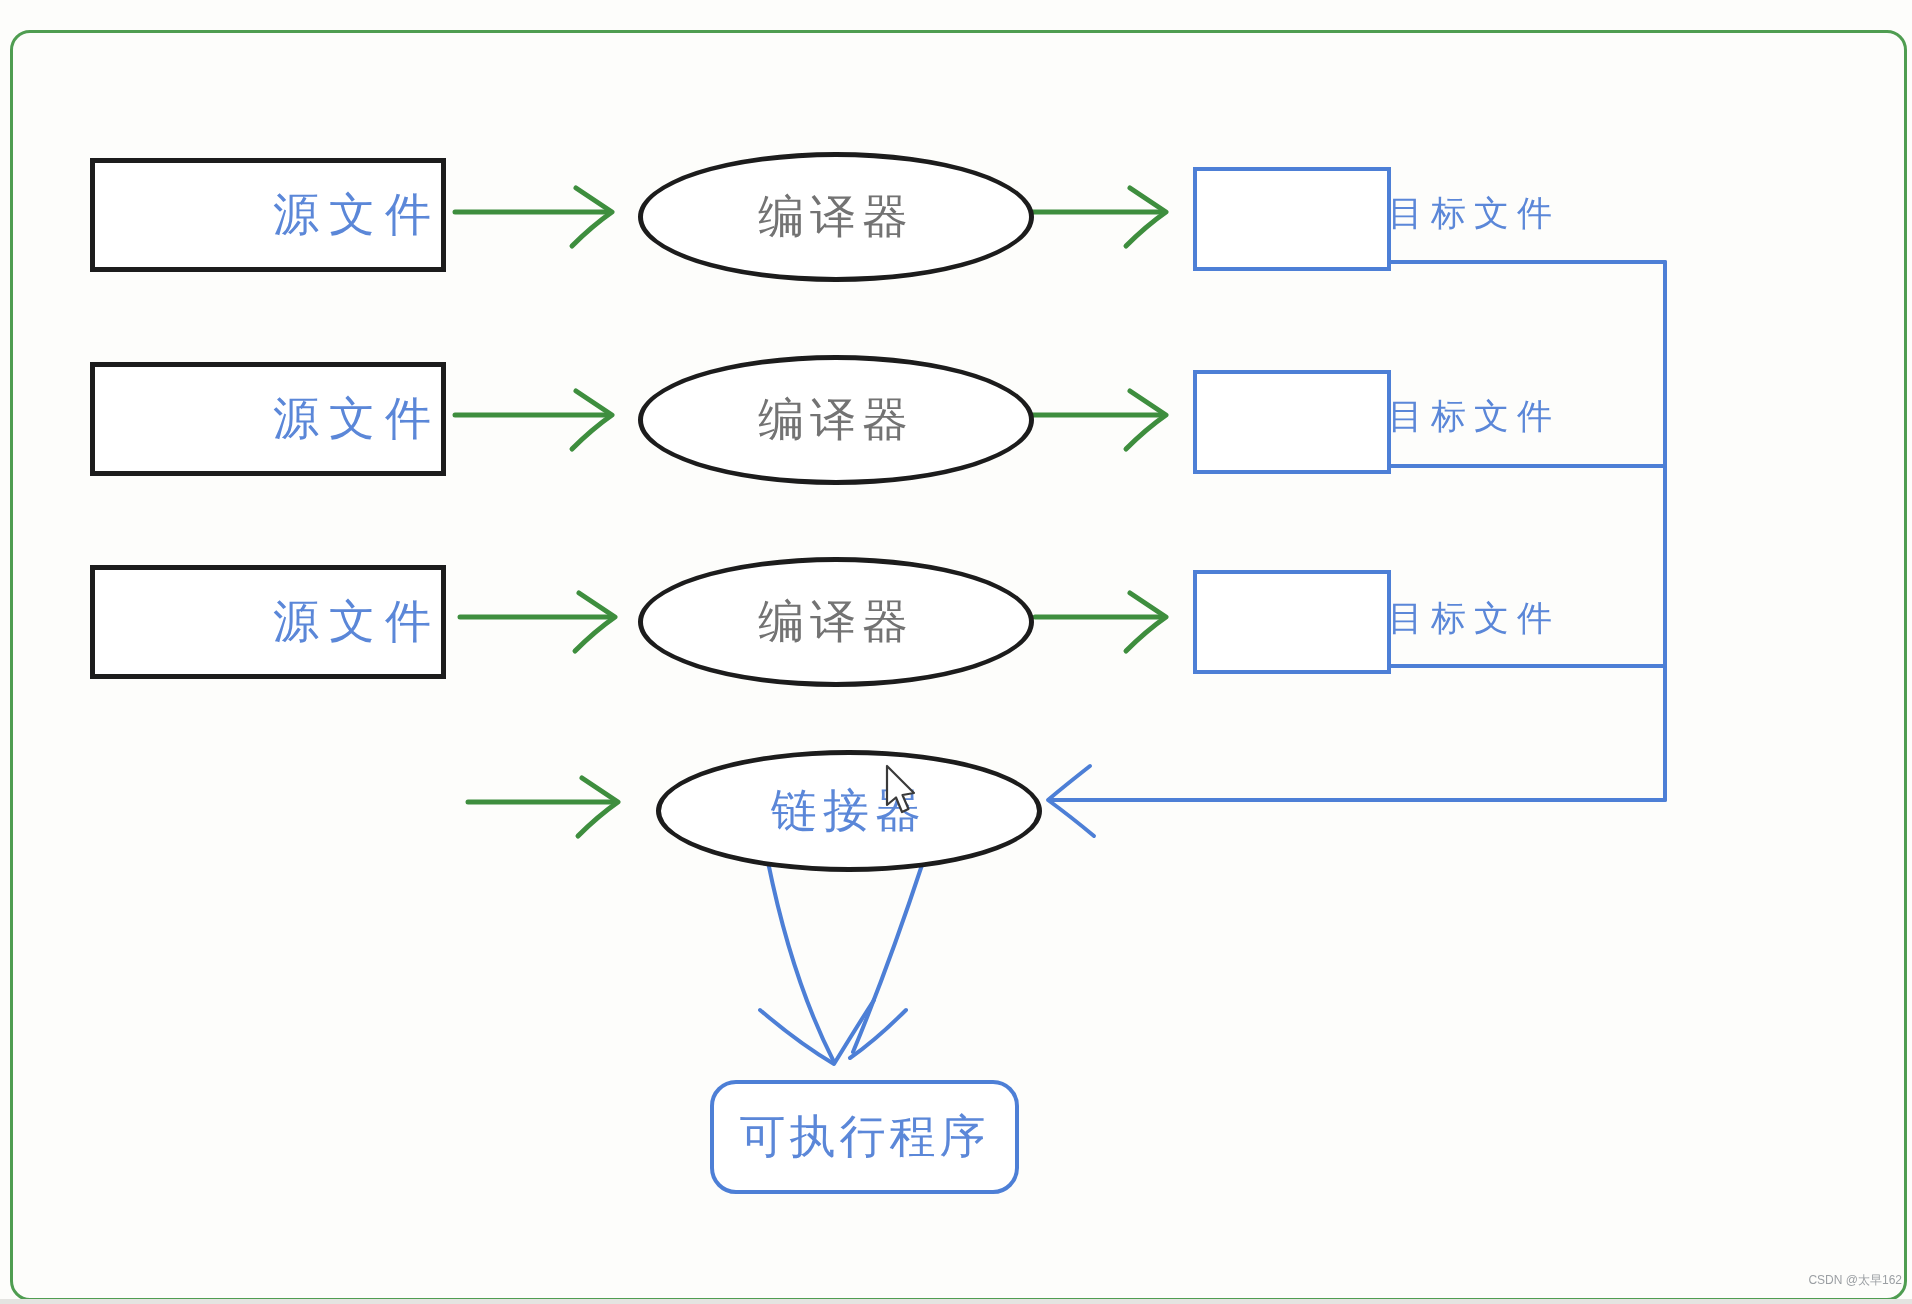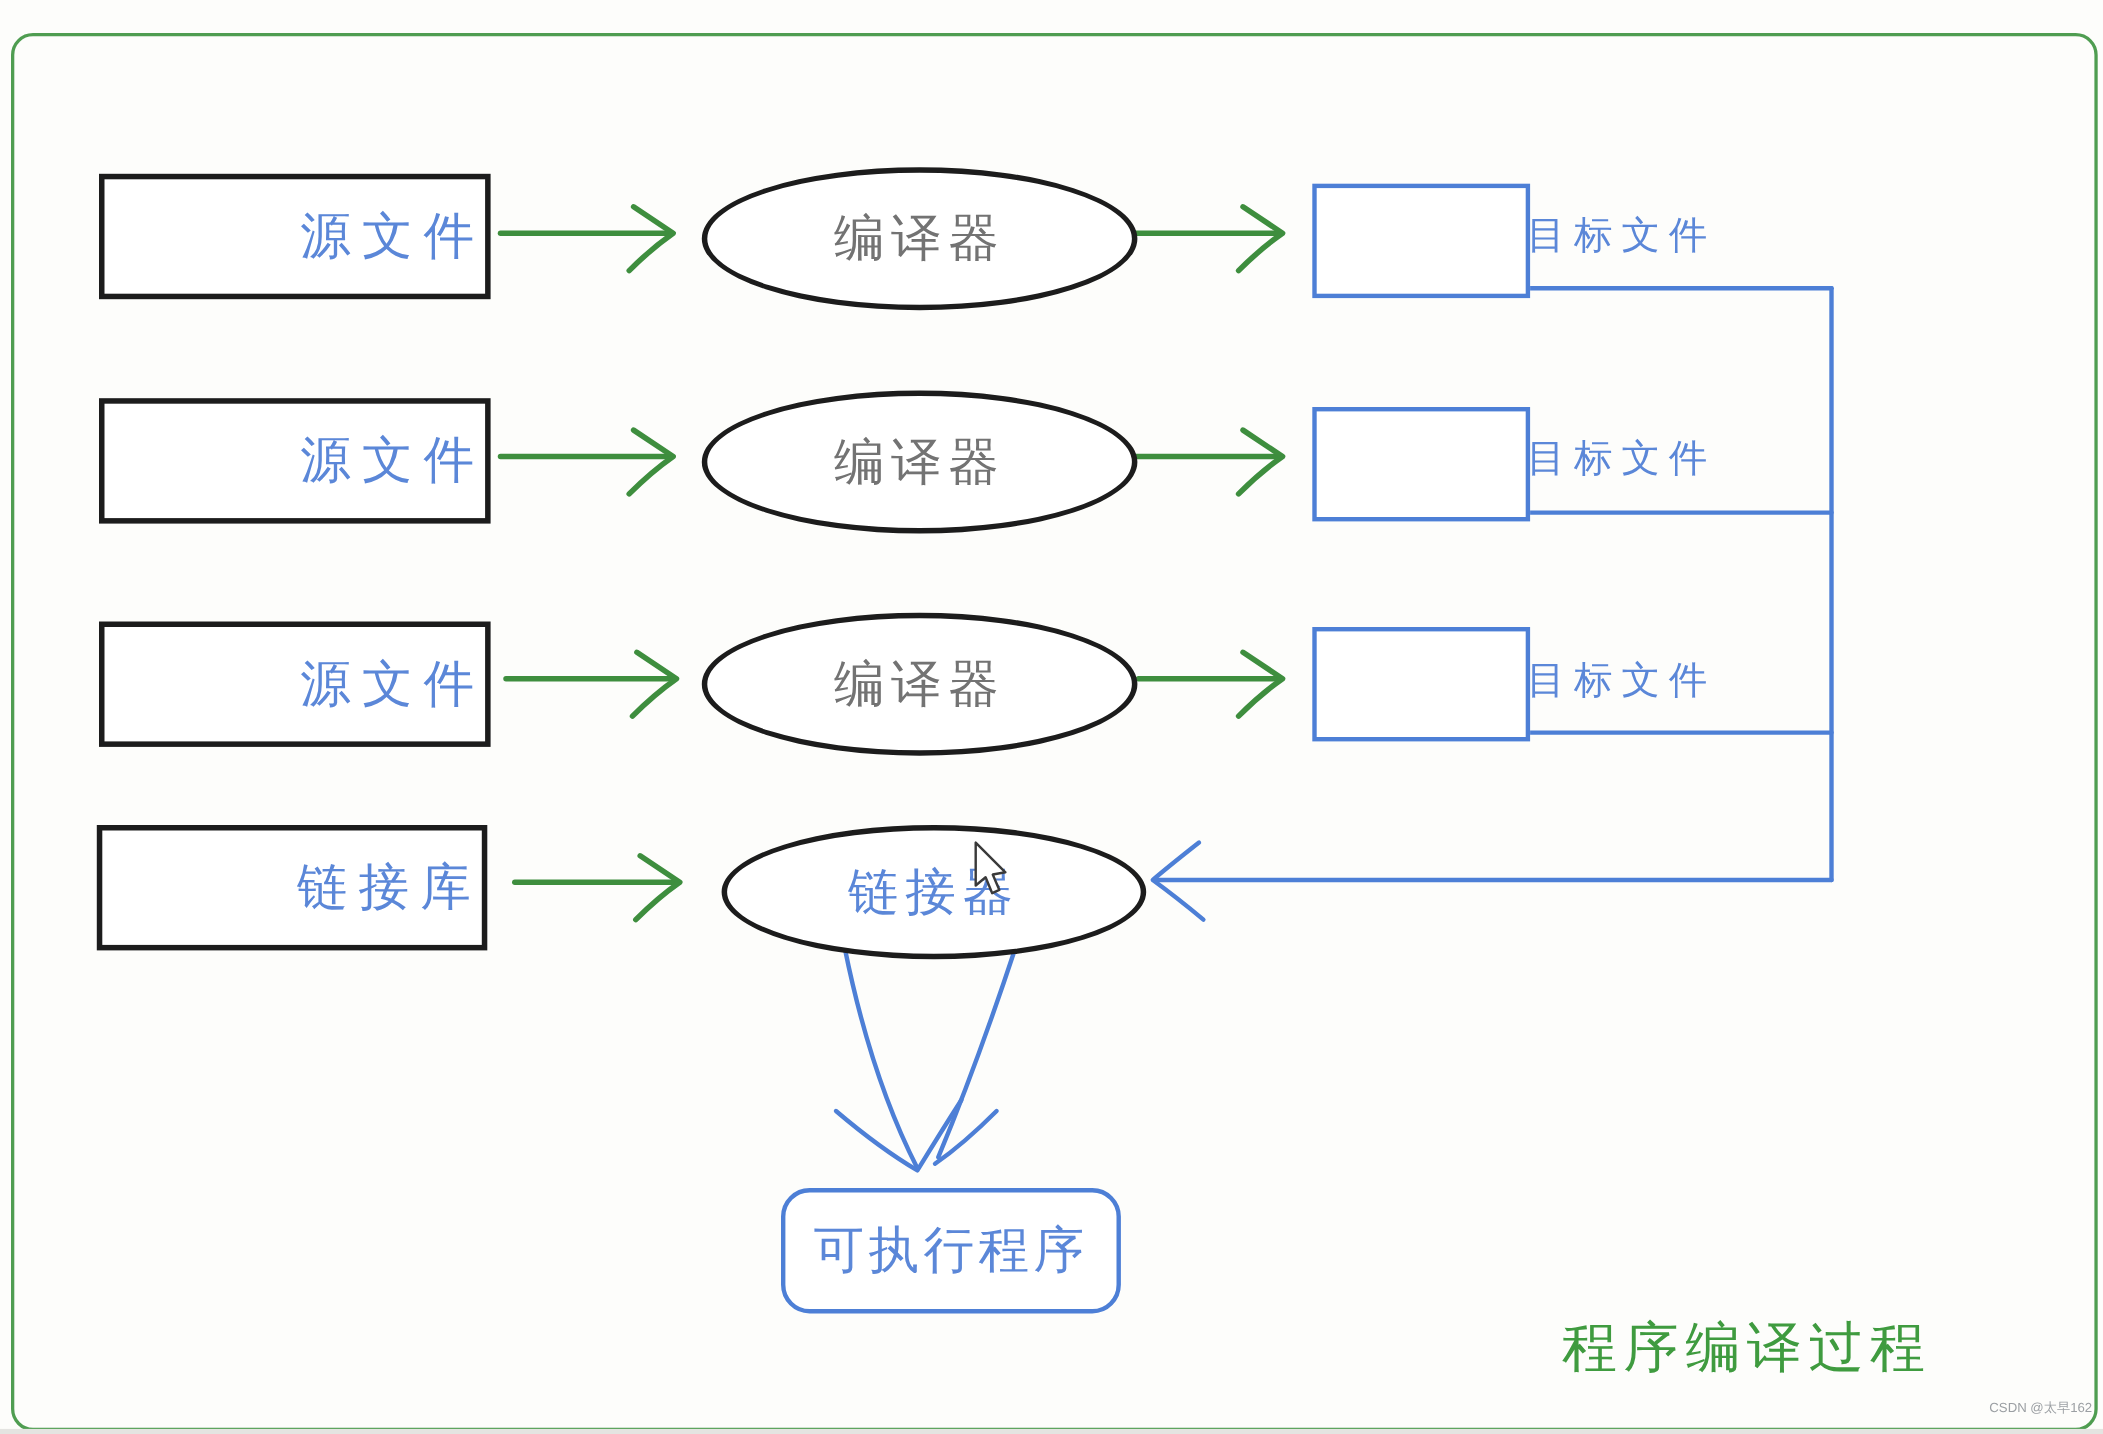--- a/index.html
+++ b/index.html
@@ -100,31 +100,27 @@
 
   <div class="box src-box" style="top:565px">
     <span>源文件</span>
   </div>
   <div class="ellipse" style="top:557px">
     <span>编译器</span>
   </div>
   <div class="box obj-box" style="top:570px"></div>
   <div class="obj-label" style="top:571px">目标文件</div>
 
-  <div class="box src-box" style="left:88px;top:750px;width:345px">
-    <span>链接库</span>
-  </div>
   <div class="ellipse link-ellipse">
     <span>链接器</span>
   </div>
 
   <svg class="layer" viewBox="0 0 1912 1304">
     <path d="M887 766 L887 805 L896 797.5 L902 812 L908.5 809 L902.5 795 L914 793 Z" fill="#ffffff" stroke="#3a3a3a" stroke-width="2.2" stroke-linejoin="round"></path>
   </svg>
 
   <div id="exec-box">
     <span>可执行程序</span>
   </div>
 
-  <div id="caption">程序编译过程</div>
   <div id="watermark">CSDN @太早162</div>
 
 </div>
 
 </body></html>

